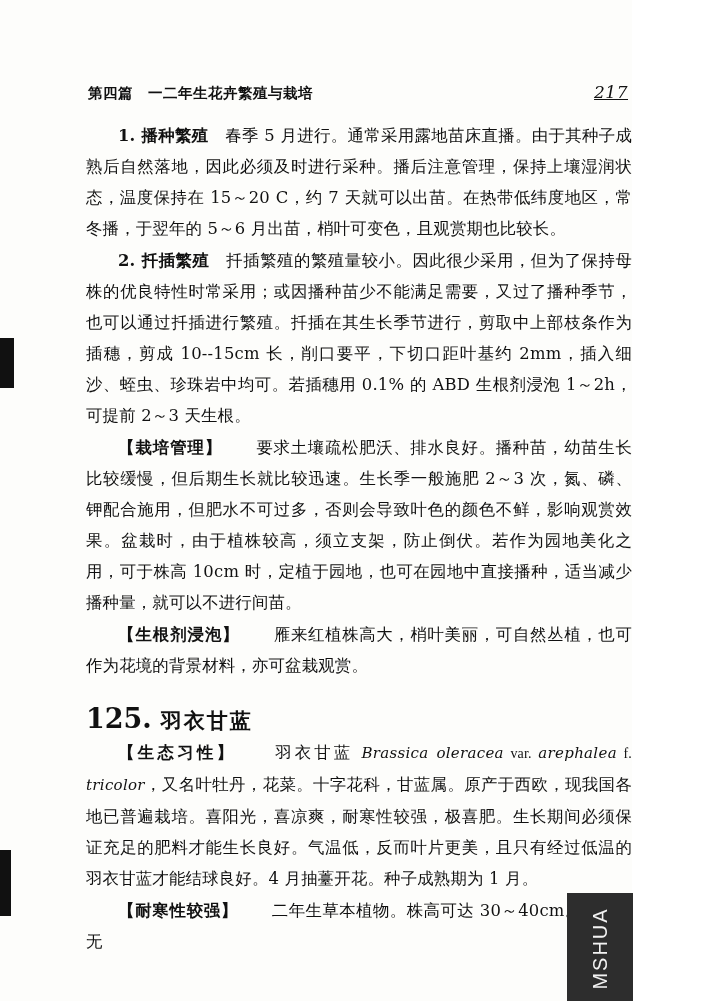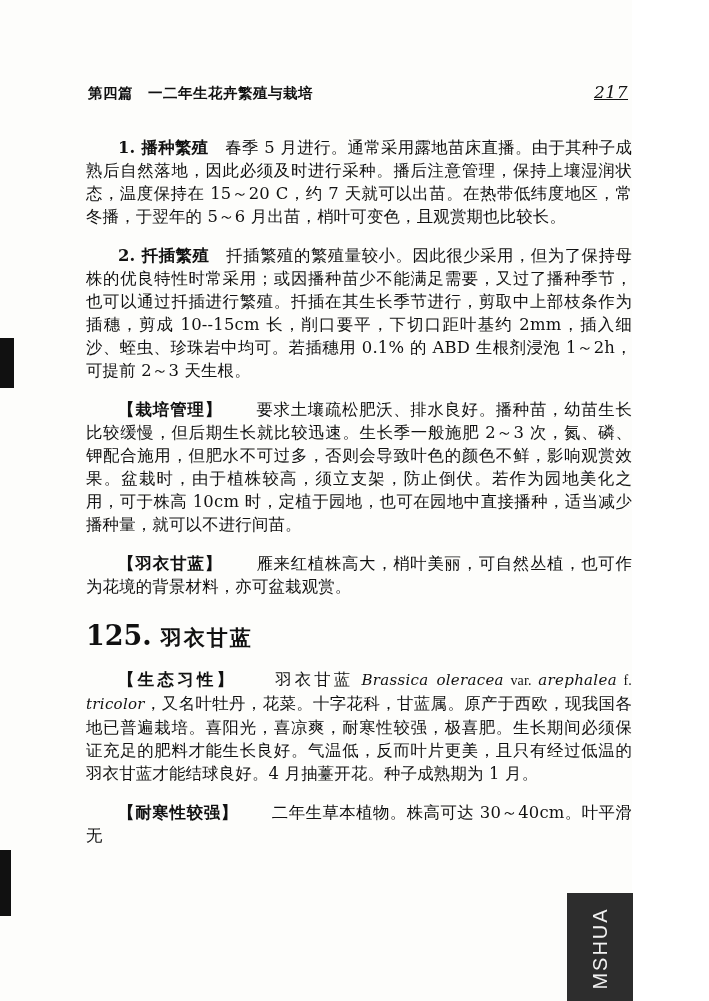--- a/index.html
+++ b/index.html
@@ -49,23 +49,23 @@
   }
 
   .content {
     position: absolute;
     left: 86px;
     top: 120px;
     width: 546px;
   }
 
   p.body {
-    margin: 16px 0 1px 0;
+    margin: 0 0 1px 0;
     font-size: 16.4px;
-    line-height: 23px;
+    line-height: 31px;
     text-align: justify;
     text-justify: inter-ideograph;
     letter-spacing: 0.2px;
   }
   p.body.indent {
     text-indent: 32px;
   }
 
   .bracket-head {
     font-weight: bold;
@@ -162,21 +162,21 @@
 
     <p class="body indent">
       <span class="num-label">2. 扦插繁殖</span><span>　扦插繁殖的繁殖量较小。因此很少采用，但为了保持母株的优良特性时常采用；或因播种苗少不能满足需要，又过了播种季节，也可以通过扦插进行繁殖。扦插在其生长季节进行，剪取中上部枝条作为插穗，剪成 10--15cm 长，削口要平，下切口距叶基约 2mm，插入细沙、蛭虫、珍珠岩中均可。若插穗用 0.1% 的 ABD 生根剂浸泡 1～2h，可提前 2～3 天生根。</span>
     </p>
 
     <p class="body indent">
       <span class="bracket-head">【栽培管理】</span><span>　　要求土壤疏松肥沃、排水良好。播种苗，幼苗生长比较缓慢，但后期生长就比较迅速。生长季一般施肥 2～3 次，氮、磷、钾配合施用，但肥水不可过多，否则会导致叶色的颜色不鲜，影响观赏效果。盆栽时，由于植株较高，须立支架，防止倒伏。若作为园地美化之用，可于株高 10cm 时，定植于园地，也可在园地中直接播种，适当减少播种量，就可以不进行间苗。</span>
     </p>
 
     <p class="body indent">
-      <span class="bracket-head">【羽衣甘蓝】</span><span>　　雁来红植株高大，梢叶美丽，可自然丛植，也可作为花境的背景材料，亦可盆栽观赏。</span>
+      <span class="bracket-head">【生根剂浸泡】</span><span>　　雁来红植株高大，梢叶美丽，可自然丛植，也可作为花境的背景材料，亦可盆栽观赏。</span>
     </p>
 
     <div class="section-title">
       <span class="section-number">125.</span>
       <span class="section-name">羽衣甘蓝</span>
     </div>
 
     <p class="body indent">
       <span class="bracket-head">【生态习性】</span><span>　　羽衣甘蓝 </span><span class="ital">Brassica oleracea</span><span class="lat"> var. </span><span class="ital">arephalea</span><span class="lat"> f. </span><span class="ital">tricolor</span><span>，又名叶牡丹，花菜。十字花科，甘蓝属。原产于西欧，现我国各地已普遍栽培。喜阳光，喜凉爽，耐寒性较强，极喜肥。生长期间必须保证充足的肥料才能生长良好。气温低，反而叶片更美，且只有经过低温的羽衣甘蓝才能结球良好。4 月抽薹开花。种子成熟期为 1 月。</span>
     </p>

